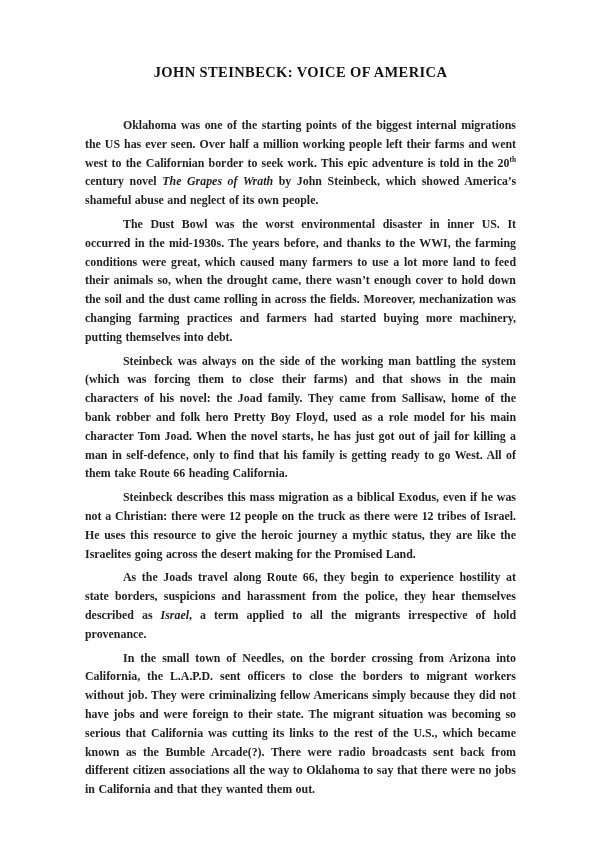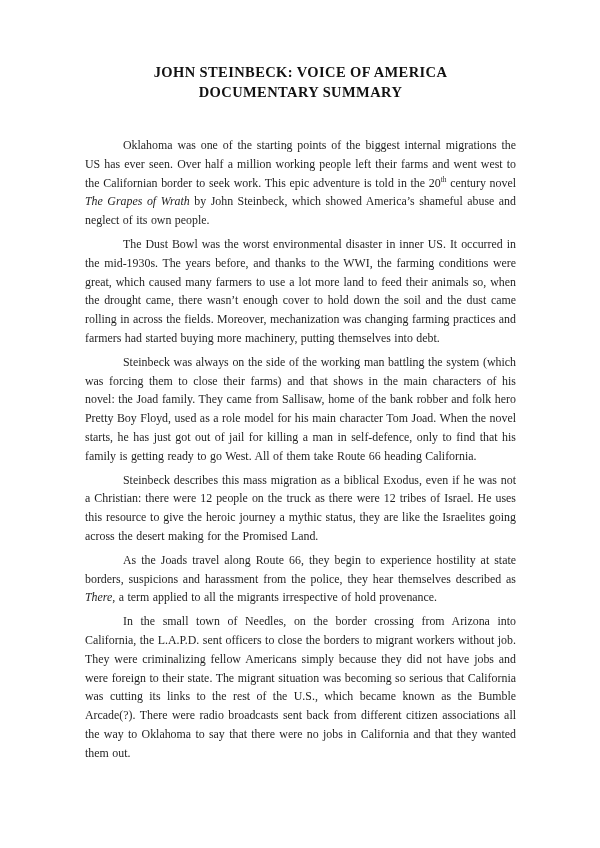--- a/index.html
+++ b/index.html
@@ -34,39 +34,39 @@
     margin-top: 34px;
   }
   p.para {
     margin: 0 0 5px 0;
     font-size: 11.9px;
     line-height: 18.8px;
     text-align: justify;
     text-indent: 38px;
     color: #1f1f1f;
     word-spacing: 0.5px;
+    font-weight: bold;
   }
   p.para sup {
     font-size: 0.62em;
     line-height: 0;
     vertical-align: super;
   }
   p.para .italic {
     font-style: italic;
   }
 </style>
 </head>
 <body>
 
 <div class="page">
   <div class="doc-title">
     <div>JOHN STEINBECK: VOICE OF AMERICA</div>
-    <div>DOCUMENTARY SUMMARY</div>
   </div>
   <div class="doc-body">
       <p class="para"><span>Oklahoma was one of the starting points of the biggest internal migrations the US has ever seen. Over half a million working people left their farms and went west to the Californian border to seek work. This epic adventure is told in the 20</span><sup>th</sup><span> century novel </span><span class="italic">The Grapes of Wrath</span><span> by John Steinbeck, which showed America’s shameful abuse and neglect of its own people.</span></p>
       <p class="para"><span>The Dust Bowl was the worst environmental disaster in inner US. It occurred in the mid-1930s. The years before, and thanks to the WWI, the farming conditions were great, which caused many farmers to use a lot more land to feed their animals so, when the drought came, there wasn’t enough cover to hold down the soil and the dust came rolling in across the fields. Moreover, mechanization was changing farming practices and farmers had started buying more machinery, putting themselves into debt.</span></p>
       <p class="para"><span>Steinbeck was always on the side of the working man battling the system (which was forcing them to close their farms) and that shows in the main characters of his novel: the Joad family. They came from Sallisaw, home of the bank robber and folk hero Pretty Boy Floyd, used as a role model for his main character Tom Joad. When the novel starts, he has just got out of jail for killing a man in self-defence, only to find that his family is getting ready to go West. All of them take Route 66 heading California.</span></p>
       <p class="para"><span>Steinbeck describes this mass migration as a biblical Exodus, even if he was not a Christian: there were 12 people on the truck as there were 12 tribes of Israel. He uses this resource to give the heroic journey a mythic status, they are like the Israelites going across the desert making for the Promised Land.</span></p>
-      <p class="para"><span>As the Joads travel along Route 66, they begin to experience hostility at state borders, suspicions and harassment from the police, they hear themselves described as </span><span class="italic">There</span><span>, a term applied to all the migrants irrespective of hold provenance.</span></p>
+      <p class="para"><span>As the Joads travel along Route 66, they begin to experience hostility at state borders, suspicions and harassment from the police, they hear themselves described as </span><span class="italic">Israel</span><span>, a term applied to all the migrants irrespective of hold provenance.</span></p>
       <p class="para"><span>In the small town of Needles, on the border crossing from Arizona into California, the L.A.P.D. sent officers to close the borders to migrant workers without job. They were criminalizing fellow Americans simply because they did not have jobs and were foreign to their state. The migrant situation was becoming so serious that California was cutting its links to the rest of the U.S., which became known as the Bumble Arcade(?). There were radio broadcasts sent back from different citizen associations all the way to Oklahoma to say that there were no jobs in California and that they wanted them out.</span></p>
     </div>
 </div>
 
 </body></html>

